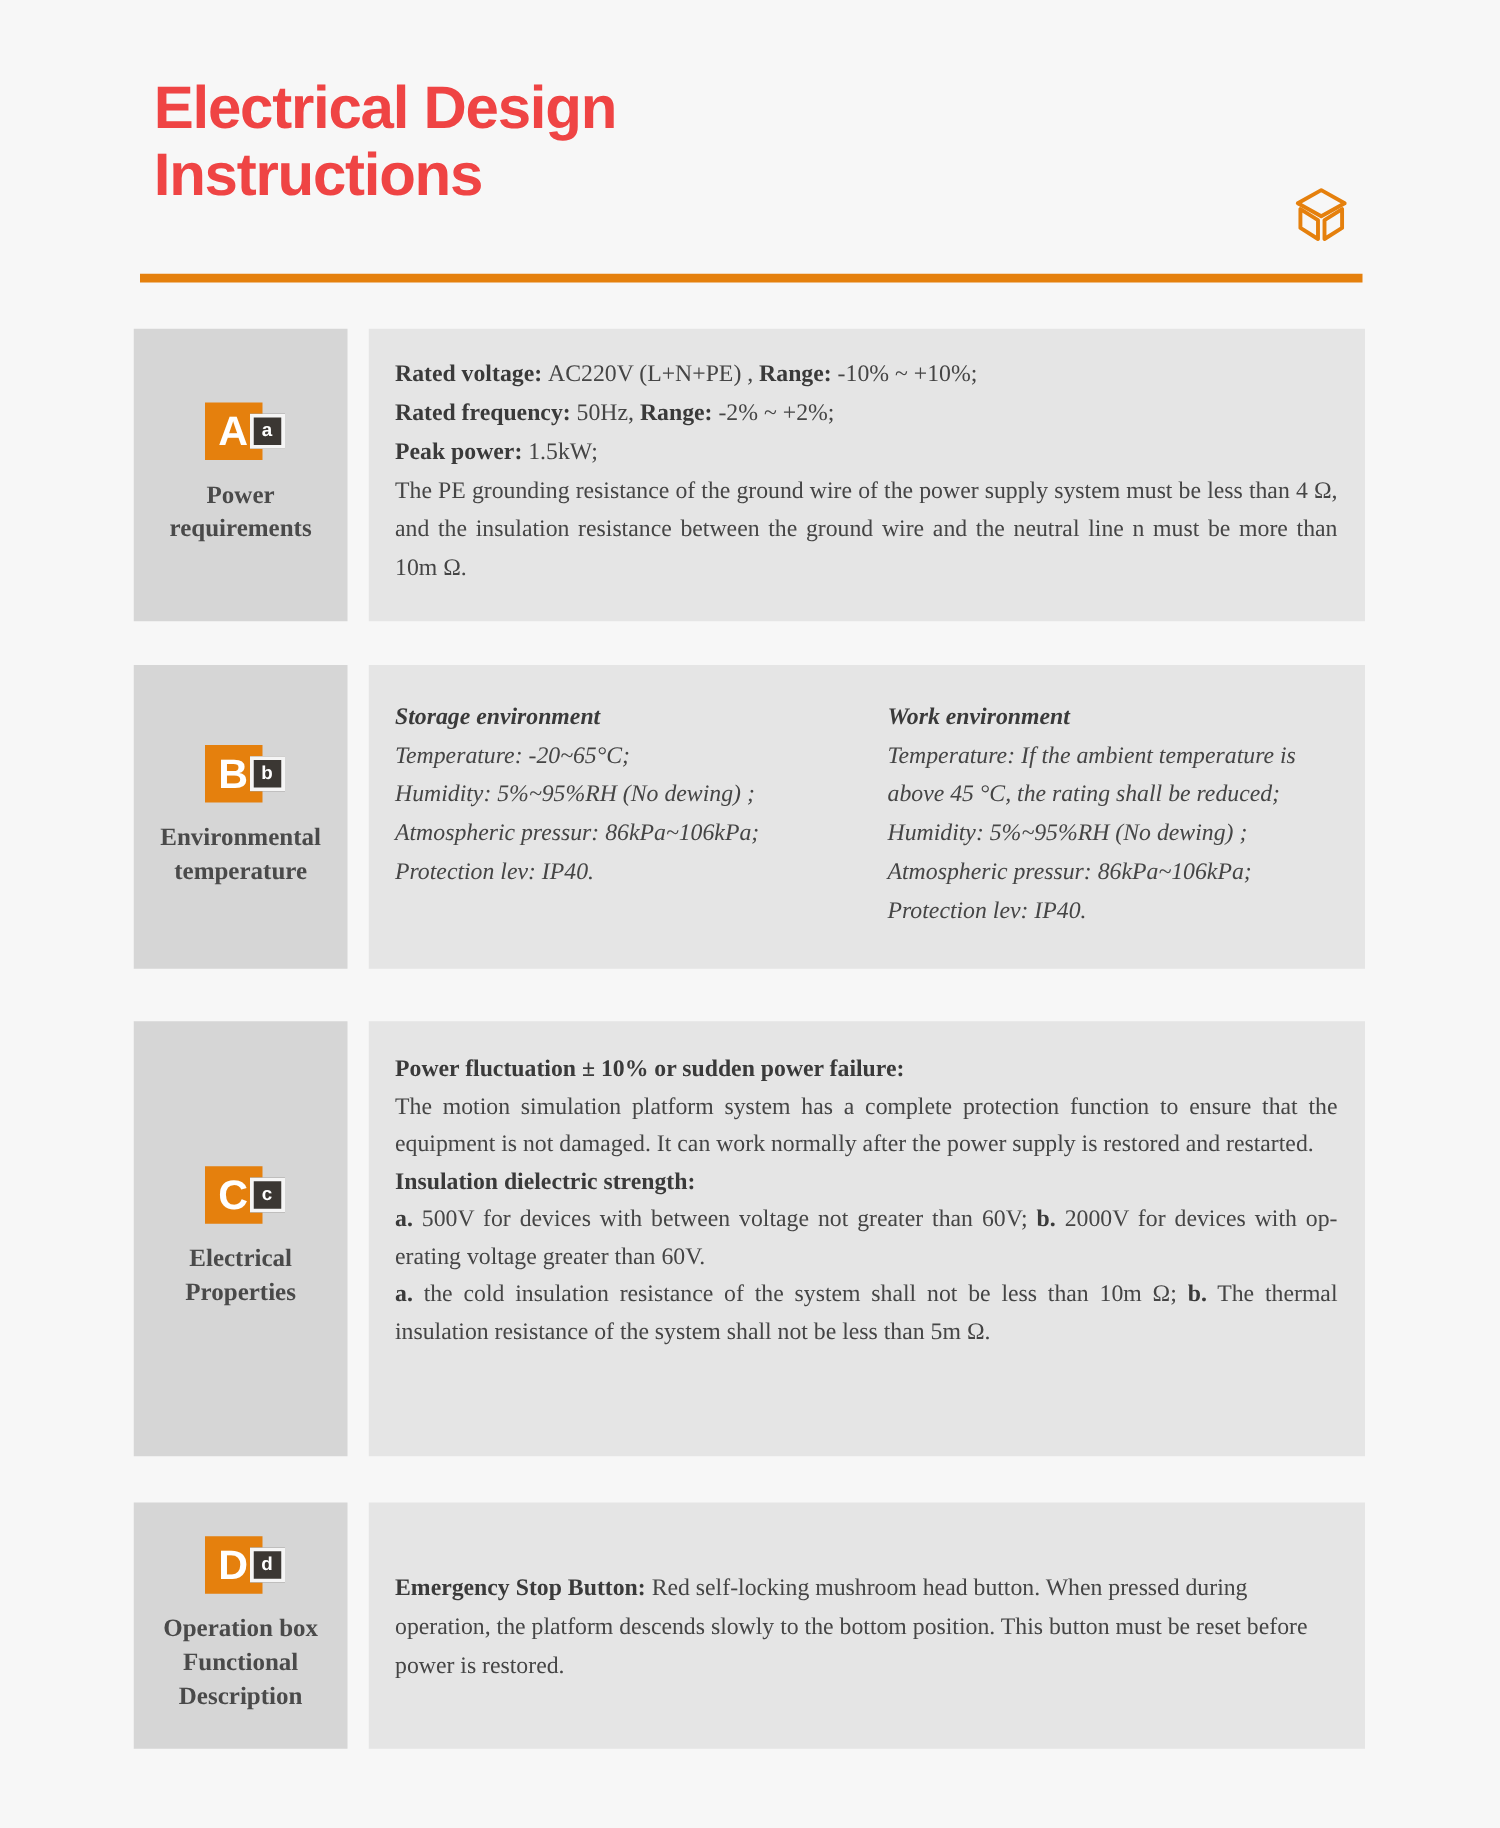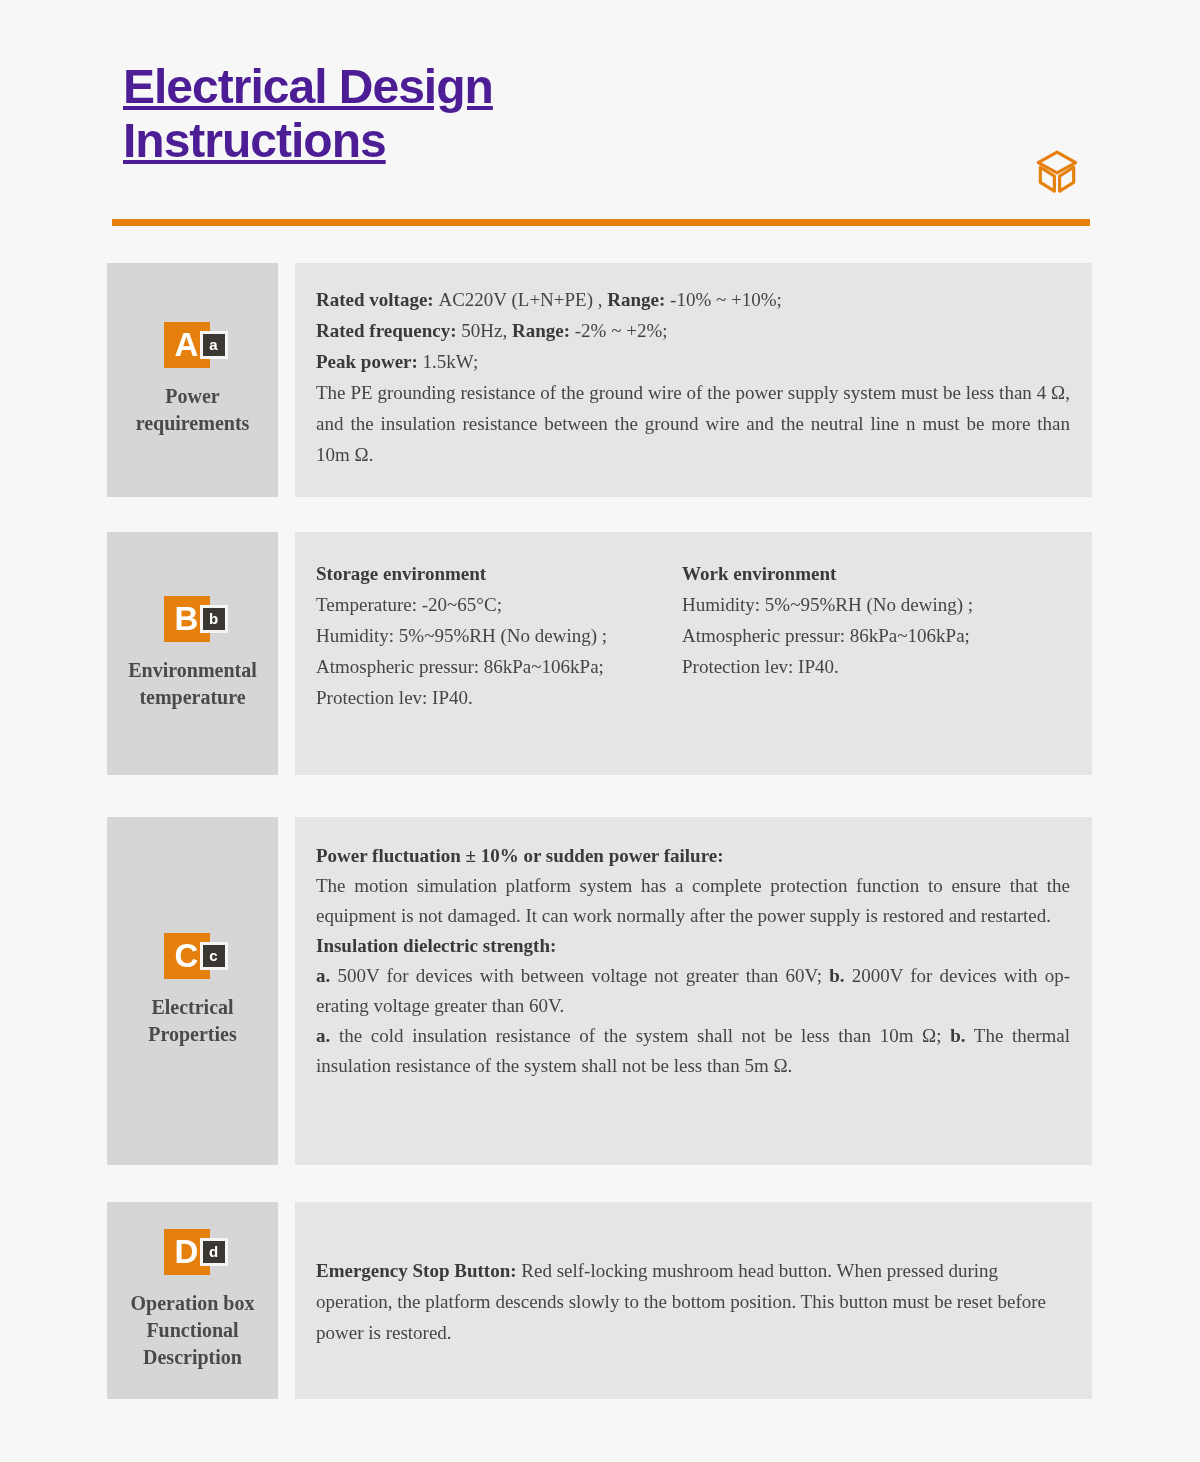--- a/index.html
+++ b/index.html
@@ -18,22 +18,21 @@
     justify-content: space-between;
     align-items: flex-end;
     margin: 28px 118px 0 123px;
   }
   .title {
     font-family: "Liberation Sans", sans-serif;
     font-weight: bold;
     font-size: 48px;
     line-height: 1.13;
     letter-spacing: -1px;
-    color: #4c1d95;
-    text-decoration: underline;
+    color: #ef4444;
   }
   .cube-icon { width: 50px; height: 50px; margin-bottom: 2px; }
 
   .rule {
     height: 7px;
     background: #E5800D;
     margin: 18px 110px 0 112px;
   }
 
   
@@ -110,21 +109,21 @@
     line-height: 31px;
     padding: 21px 22px 18px 21px;
     box-sizing: border-box;
   }
   .content b { color: #3A3A3A; }
   .content p { margin: 0; }
   .just { text-align: justify; }
 
   
   .row-b .content { padding-top: 26px; }
-  .cols { display: grid; grid-template-columns: 356px 1fr; column-gap: 10px; }
+  .cols { display: grid; grid-template-columns: 356px 1fr; column-gap: 38px; font-style: italic; }
 
   
   .row-c .content { line-height: 30px; padding-top: 24px; }
 
   
   .row-d .content {
     display: flex;
     flex-direction: column;
     justify-content: center;
   }
@@ -170,20 +169,21 @@
     <div class="cols">
       <div>
         <p><b>Storage environment</b></p>
         <p>Temperature:  -20~65°C;</p>
         <p>Humidity:  5%~95%RH (No dewing) ;</p>
         <p>Atmospheric pressur:  86kPa~106kPa;</p>
         <p>Protection lev:  IP40.</p>
       </div>
       <div>
         <p><b>Work environment</b></p>
+        <p>Temperature:  If the ambient temperature is above 45 °C, the rating shall be reduced;</p>
         <p>Humidity:  5%~95%RH (No dewing) ;</p>
         <p>Atmospheric pressur:  86kPa~106kPa;</p>
         <p>Protection lev:  IP40.</p>
       </div>
     </div>
   </div>
 </section>
 
 <section class="row row-c">
   <aside class="side">

